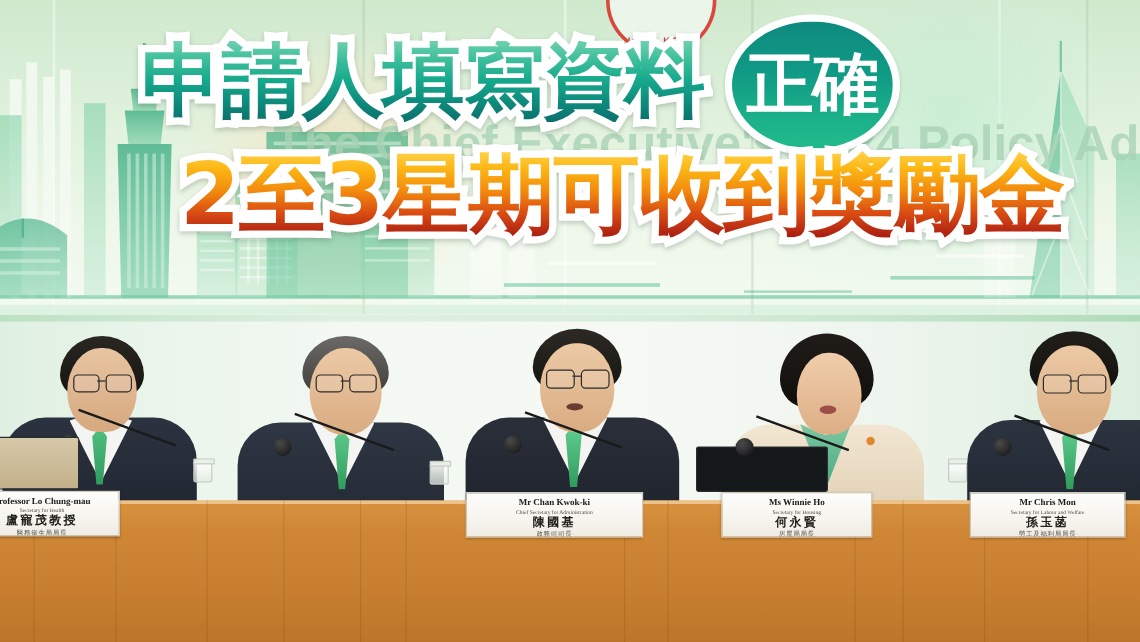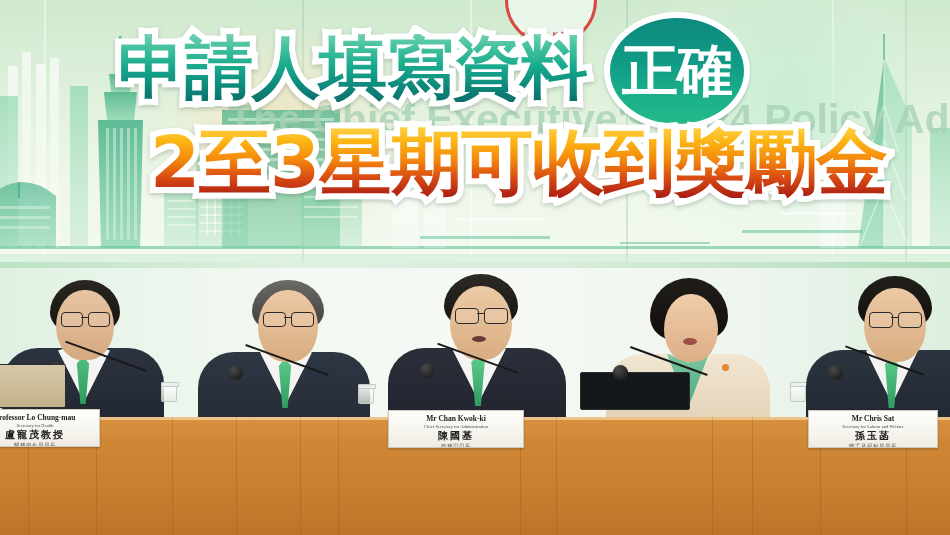--- a/index.html
+++ b/index.html
@@ -631,29 +631,35 @@
     </div>
 
     <div class="nameplate" style="left:-30px; top:147px; width:130px; height:38px;">
       <div class="np-en-name">Professor Lo Chung-mau</div>
       <div class="np-en-title">Secretary for Health</div>
       <div class="np-zh-name">盧寵茂教授</div>
       <div class="np-zh-title">醫務衞生局局長</div>
     </div>
 
 
-    <div class="nameplate" style="left:388px; top:148px; width:136px; height:38px;">
+    <div class="nameplate" style="left:388px; top:148px; width:148px; height:38px;">
       <div class="np-en-name">Mr Chan Kwok-ki</div>
       <div class="np-en-title">Chief Secretary for Administration</div>
       <div class="np-zh-name">陳國基</div>
       <div class="np-zh-title">政務司司長</div>
     </div>
 
+    <div class="nameplate" style="left:601px; top:148px; width:126px; height:38px;">
+      <div class="np-en-name">Ms Winnie Ho</div>
+      <div class="np-en-title">Secretary for Housing</div>
+      <div class="np-zh-name">何永賢</div>
+      <div class="np-zh-title">房屋局局長</div>
+    </div>
 
     <div class="nameplate" style="left:808px; top:148px; width:130px; height:38px;">
-      <div class="np-en-name">Mr Chris Sat</div>
+      <div class="np-en-name">Mr Chris Mon</div>
       <div class="np-en-title">Secretary for Labour and Welfare</div>
       <div class="np-zh-name">孫玉菡</div>
       <div class="np-zh-title">勞工及福利局局長</div>
     </div>
 
   </div>
 </div>
 
 </body></html>

